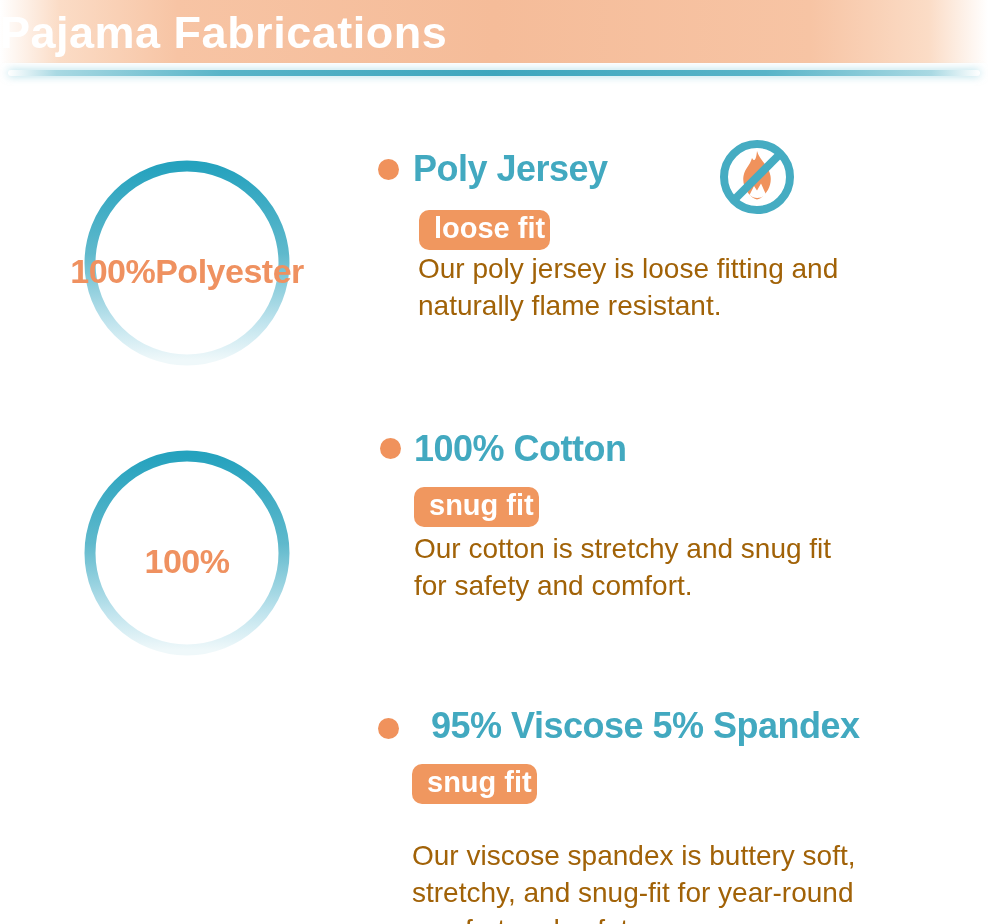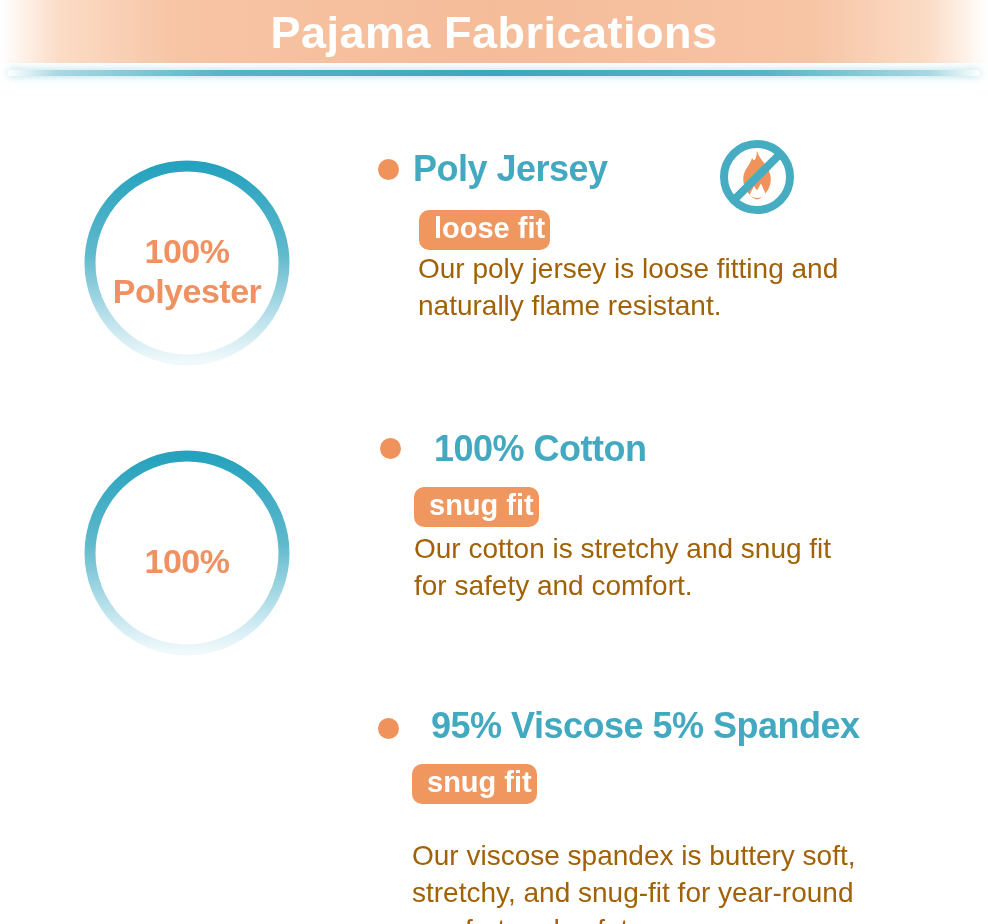--- a/index.html
+++ b/index.html
@@ -16,21 +16,21 @@
 
   
   .topline {
     position: absolute; top: 0; left: 30px; width: 830px; height: 2px;
     background: linear-gradient(90deg, rgba(200,200,200,0) 0%, #d9d9d9 18%, #cdcdcd 60%, rgba(200,200,200,0) 100%);
   }
 
   
   .header {
     position: absolute; top: 0; left: 0; width: 988px; height: 63px;
-    display: flex; align-items: center; justify-content: center;
+    display: flex; align-items: center; 
     background: linear-gradient(90deg,
       #ffffff 0%, #fbdcc6 6%, #f7c4a4 18%, #f5bc99 50%,
       #f7c4a4 82%, #fbdcc6 94%, #ffffff 100%);
   }
   .header-title {
     margin: 0;
     font-size: 45px;
     font-weight: bold;
     color: #ffffff;
     letter-spacing: 0.5px;
@@ -49,21 +49,21 @@
   }
 
   
   .circle-wrap { position: absolute; width: 208px; height: 208px; }
   .circle-wrap svg { position: absolute; inset: 0; width: 100%; height: 100%; }
   .c1 { left: 83px; top: 159px; }
   .c2 { left: 83px; top: 449px; }
   .c3 { left: 82px; top: 705px; }
   .circle-label {
     position: absolute; inset: 0;
-    display: flex; flex-direction: column;
+    display: flex; 
     align-items: center; justify-content: center;
     padding-top: 16px;
     font-size: 34px; font-weight: bold;
     color: #EF9160; letter-spacing: -0.5px; line-height: 40px;
     text-align: center;
   }
 
   
   .bullet {
     position: absolute; width: 21px; height: 21px;
@@ -74,21 +74,21 @@
   .b3 { left: 378px; top: 718px; }
 
   
   .heading {
     position: absolute; margin: 0;
     font-size: 36px; font-weight: bold;
     color: #42A9C0; letter-spacing: -0.5px; line-height: 1.1;
     white-space: nowrap;
   }
   .h1 { left: 413px; top: 149px; }
-  .h2 { left: 414px; top: 429px; margin-left: 20px; }
+  .h2 { left: 414px; top: 429px; }
   .h3 { left: 431px; top: 706px; }
 
   
   .badge {
     position: absolute;
     background: #F0975F;
     color: #ffffff;
     font-size: 29px; font-weight: bold; line-height: 1;
     padding: 4px 5px 7px 15px;
     border-radius: 10px;

